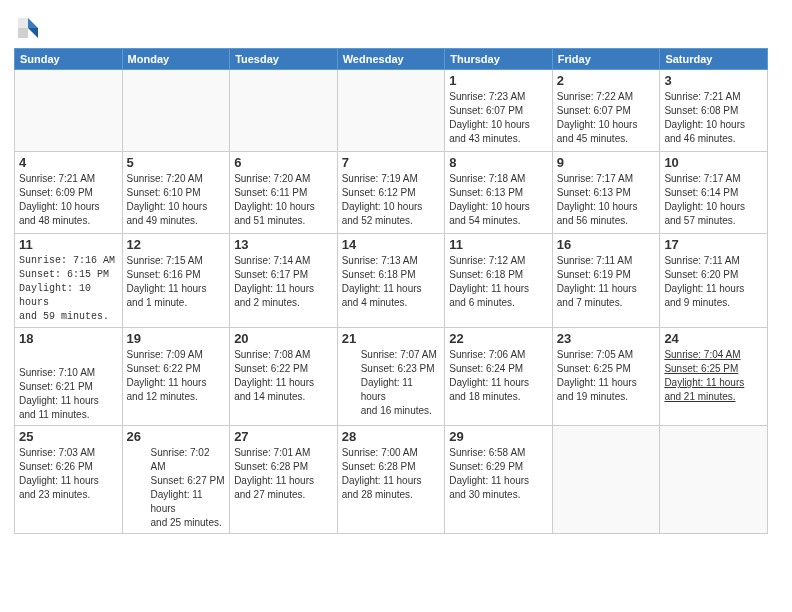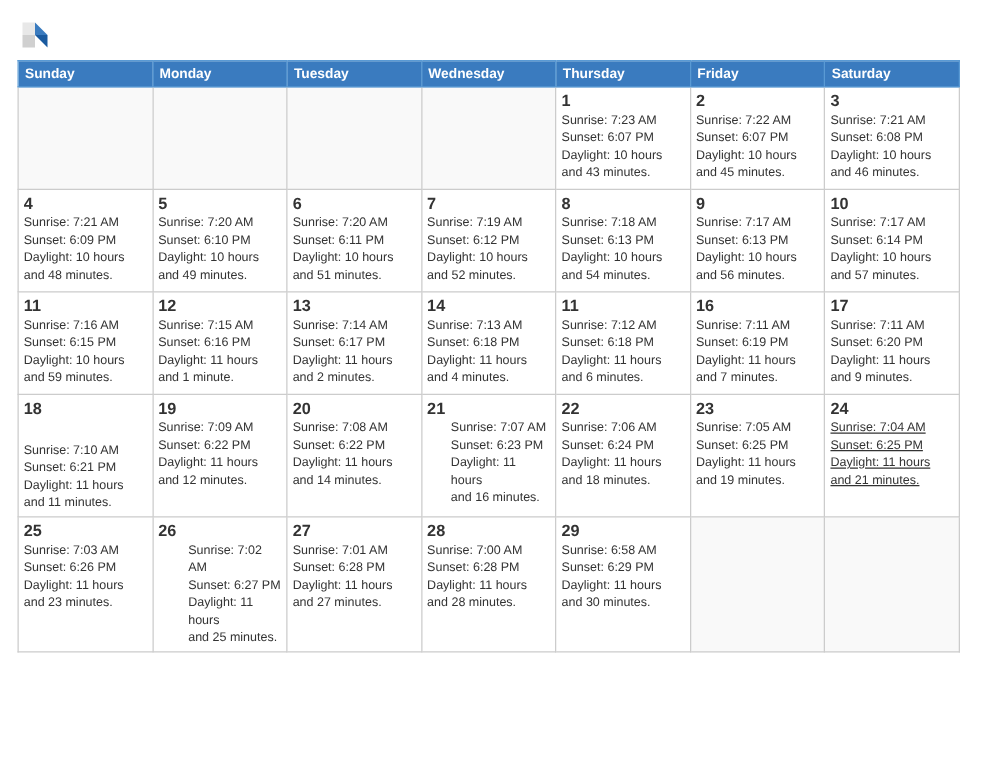--- a/index.html
+++ b/index.html
@@ -203,21 +203,21 @@
             <span class="day-number">10</span>
             <div class="day-info" style="white-space: pre-line;">Sunrise: 7:17 AM
 Sunset: 6:14 PM
 Daylight: 10 hours
 and 57 minutes.</div>
           </td>
         </tr>
         <tr>
           <td>
             <span class="day-number">11</span>
-            <div class="day-info" style="white-space: pre-line;">Sunrise: 7:16 AM
+            <div class="day-info" style="white-space: pre-line; font-family: Liberation Mono, monospace;">Sunrise: 7:16 AM
 Sunset: 6:15 PM
 Daylight: 10 hours
 and 59 minutes.</div>
           </td>
           <td>
             <span class="day-number">12</span>
             <div class="day-info" style="white-space: pre-line;">Sunrise: 7:15 AM
 Sunset: 6:16 PM
 Daylight: 11 hours
 and 1 minute.</div>

